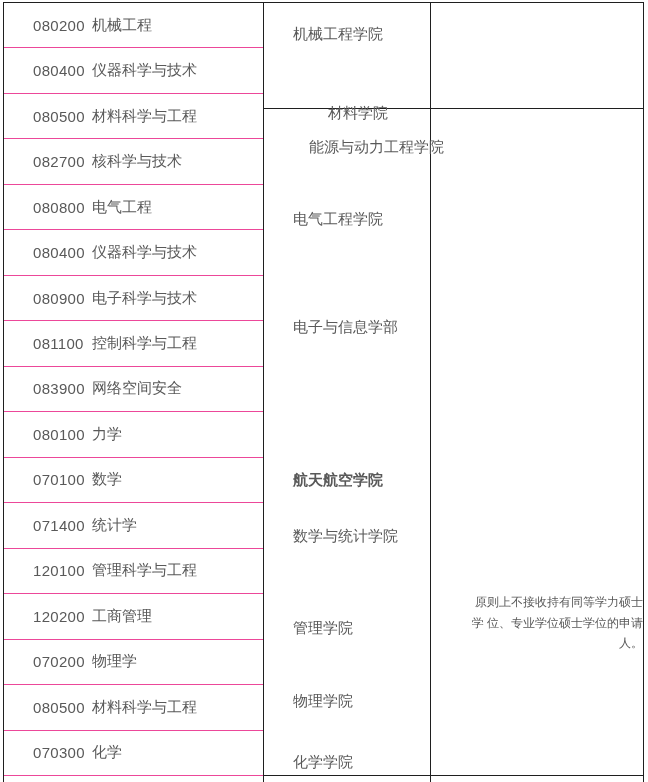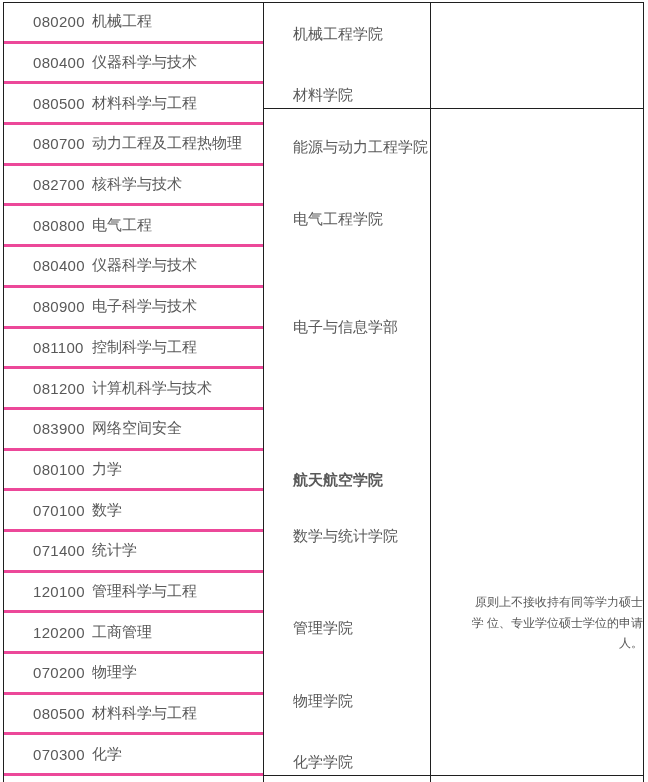--- a/index.html
+++ b/index.html
@@ -44,41 +44,41 @@
     width: 259px;
     height: 773px;
     display: flex;
     flex-direction: column;
   }
   .major-row {
     flex: 1 1 0;
     display: flex;
     align-items: center;
     padding-left: 29px;
-    border-bottom: 3px solid #ec4899;
+    border-bottom: 1px solid #ec4899;
     box-sizing: border-box;
     font-size: 15px;
     white-space: nowrap;
   }
   .major-code {
     width: 59px;
     letter-spacing: 0.3px;
   }
   .major-name { }
   .college {
     position: absolute;
     left: 290px;
     height: 20px;
     line-height: 20px;
     font-size: 15px;
     white-space: nowrap;
   }
   .c0 { top: 22px; }
-  .c1 { top: 83px; }
-  .c2 { top: 135px; }
+  .c1 { top: 101px; margin-left: 35px; }
+  .c2 { top: 135px; margin-left: 16px; }
   .c3 { top: 207px; }
   .c4 { top: 315px; }
   .c5 { top: 468px; font-weight: bold; }
   .c6 { top: 524px; text-align: right; }
   .c7 { top: 616px; }
   .c8 { top: 689px; }
   .c9 { top: 750px; }
   .note-block {
     position: absolute;
     left: 429px;
@@ -113,46 +113,38 @@
     </div>
       <div class="major-row">
       <span class="major-code">080400</span>
       <span class="major-name">仪器科学与技术</span>
     </div>
       <div class="major-row">
       <span class="major-code">080500</span>
       <span class="major-name">材料科学与工程</span>
     </div>
       <div class="major-row">
-      <span class="major-code">080700</span>
-      <span class="major-name">动力工程及工程热物理</span>
-    </div>
-      <div class="major-row">
       <span class="major-code">082700</span>
       <span class="major-name">核科学与技术</span>
     </div>
       <div class="major-row">
       <span class="major-code">080800</span>
       <span class="major-name">电气工程</span>
     </div>
       <div class="major-row">
       <span class="major-code">080400</span>
       <span class="major-name">仪器科学与技术</span>
     </div>
       <div class="major-row">
       <span class="major-code">080900</span>
       <span class="major-name">电子科学与技术</span>
     </div>
       <div class="major-row">
       <span class="major-code">081100</span>
       <span class="major-name">控制科学与工程</span>
-    </div>
-      <div class="major-row">
-      <span class="major-code">081200</span>
-      <span class="major-name">计算机科学与技术</span>
     </div>
       <div class="major-row">
       <span class="major-code">083900</span>
       <span class="major-name">网络空间安全</span>
     </div>
       <div class="major-row">
       <span class="major-code">080100</span>
       <span class="major-name">力学</span>
     </div>
       <div class="major-row">

